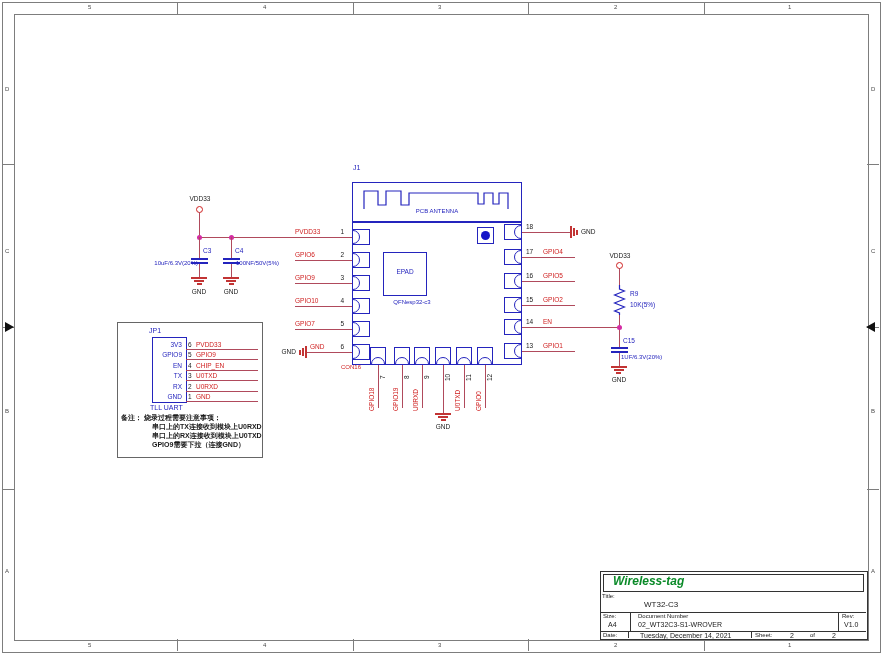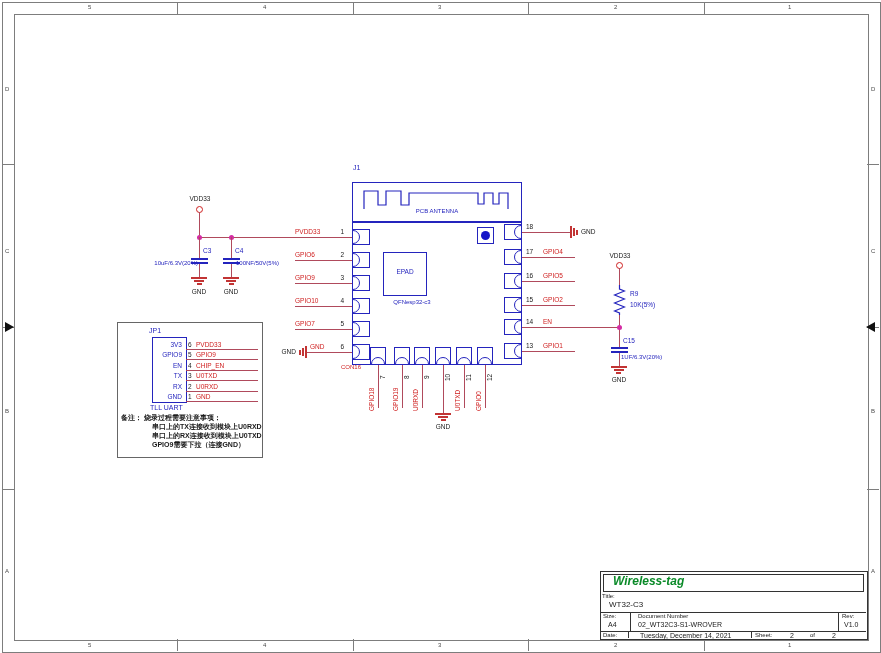--- a/index.html
+++ b/index.html
@@ -299,21 +299,21 @@
 
 <span class="t f7 blk" style="left:121px;top:414px;font-weight:bold">备注： 烧录过程需要注意事项：</span>
 <span class="t f7 blk" style="left:152px;top:423px;font-weight:bold">串口上的TX连接收到模块上U0RXD</span>
 <span class="t f7 blk" style="left:152px;top:432px;font-weight:bold">串口上的RX连接收到模块上U0TXD</span>
 <span class="t f7 blk" style="left:152px;top:441px;font-weight:bold">GPIO9需要下拉（连接GND）</span>
 
 <div class="kbox" style="left:600px;top:571px;width:266px;height:67px;border-color:#333"></div>
 <div class="kbox" style="left:603px;top:574px;width:259px;height:16px;border-color:#333"></div>
 <span class="t" style="left:613px;top:575px;font-size:12px;font-weight:bold;font-style:italic;color:#0a8a28">Wireless-tag</span>
 <span class="t f6 blk" style="left:602px;top:593px">Title:</span>
-<span class="t f8 blk" style="left:609px;top:601px">WT32-C3</span>
+<span class="t f8 blk" style="left:644px;top:601px">WT32-C3</span>
 <div class="gline" style="left:600px;top:612px;width:266px;height:1px;background:#333"></div>
 <div class="gline" style="left:630px;top:612px;width:1px;height:19px;background:#333"></div>
 <div class="gline" style="left:838px;top:612px;width:1px;height:19px;background:#333"></div>
 <span class="t f6 blk" style="left:603px;top:613px">Size:</span>
 <span class="t f7 blk" style="left:608px;top:621px">A4</span>
 <span class="t f6 blk" style="left:638px;top:613px">Document Number</span>
 <span class="t f7 blk" style="left:638px;top:621px">02_WT32C3-S1-WROVER</span>
 <span class="t f6 blk" style="left:842px;top:613px">Rev:</span>
 <span class="t f7 blk" style="left:844px;top:621px">V1.0</span>
 <div class="gline" style="left:600px;top:631px;width:266px;height:1px;background:#333"></div>

